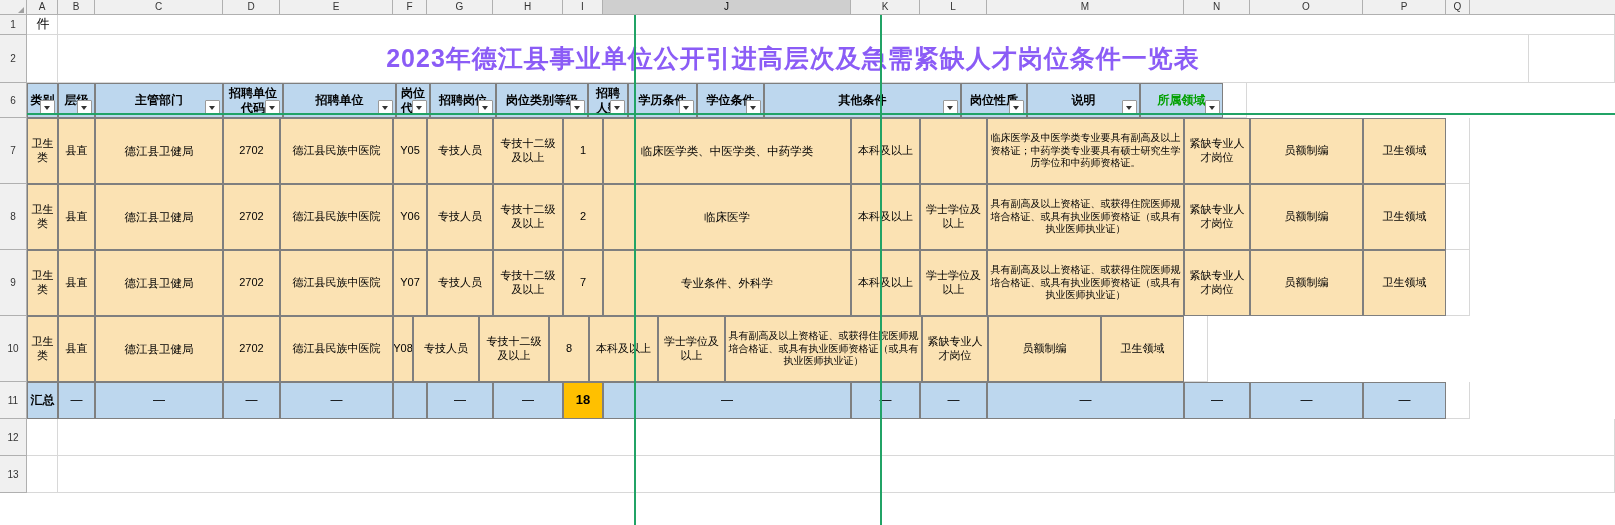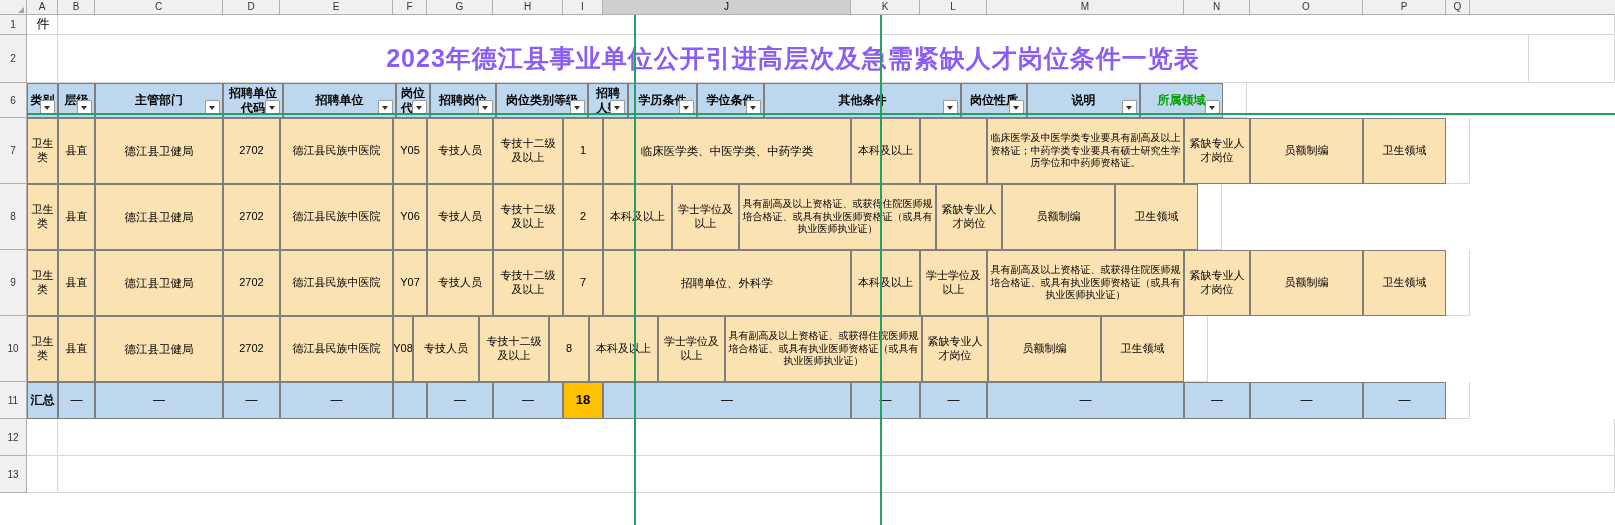--- a/index.html
+++ b/index.html
@@ -184,40 +184,41 @@
     <div class="gridrow" style="height:66px">
       <div class="cell data small" style="width:31px">卫生类</div>
       <div class="cell data small" style="width:37px">县直</div>
       <div class="cell data" style="width:128px">德江县卫健局</div>
       <div class="cell data small" style="width:57px">2702</div>
       <div class="cell data small" style="width:113px">德江县民族中医院</div>
       <div class="cell data small" style="width:34px">Y06</div>
       <div class="cell data small" style="width:66px">专技人员</div>
       <div class="cell data small" style="width:70px">专技十二级及以上</div>
       <div class="cell data small" style="width:40px">2</div>
+      <div class="cell data" style="width:248px">临床医学</div>
       <div class="cell data small" style="width:69px">本科及以上</div>
       <div class="cell data small" style="width:67px">学士学位及以上</div>
       <div class="cell data tiny" style="width:197px">具有副高及以上资格证、或获得住院医师规培合格证、或具有执业医师资格证（或具有执业医师执业证）</div>
       <div class="cell data small" style="width:66px">紧缺专业人才岗位</div>
       <div class="cell data small" style="width:113px">员额制编</div>
       <div class="cell data small" style="width:83px">卫生领域</div>
       <div class="cell empty" style="width:24px"></div>
     </div>
 
     <div class="gridrow" style="height:66px">
       <div class="cell data small" style="width:31px">卫生类</div>
       <div class="cell data small" style="width:37px">县直</div>
       <div class="cell data" style="width:128px">德江县卫健局</div>
       <div class="cell data small" style="width:57px">2702</div>
       <div class="cell data small" style="width:113px">德江县民族中医院</div>
       <div class="cell data small" style="width:34px">Y07</div>
       <div class="cell data small" style="width:66px">专技人员</div>
       <div class="cell data small" style="width:70px">专技十二级及以上</div>
       <div class="cell data small" style="width:40px">7</div>
-      <div class="cell data" style="width:248px">招聘单位、外科学</div>
+      <div class="cell data" style="width:248px">专业条件、外科学</div>
       <div class="cell data small" style="width:69px">本科及以上</div>
       <div class="cell data small" style="width:67px">学士学位及以上</div>
       <div class="cell data tiny" style="width:197px">具有副高及以上资格证、或获得住院医师规培合格证、或具有执业医师资格证（或具有执业医师执业证）</div>
       <div class="cell data small" style="width:66px">紧缺专业人才岗位</div>
       <div class="cell data small" style="width:113px">员额制编</div>
       <div class="cell data small" style="width:83px">卫生领域</div>
       <div class="cell empty" style="width:24px"></div>
     </div>
 
     <div class="gridrow" style="height:66px">

